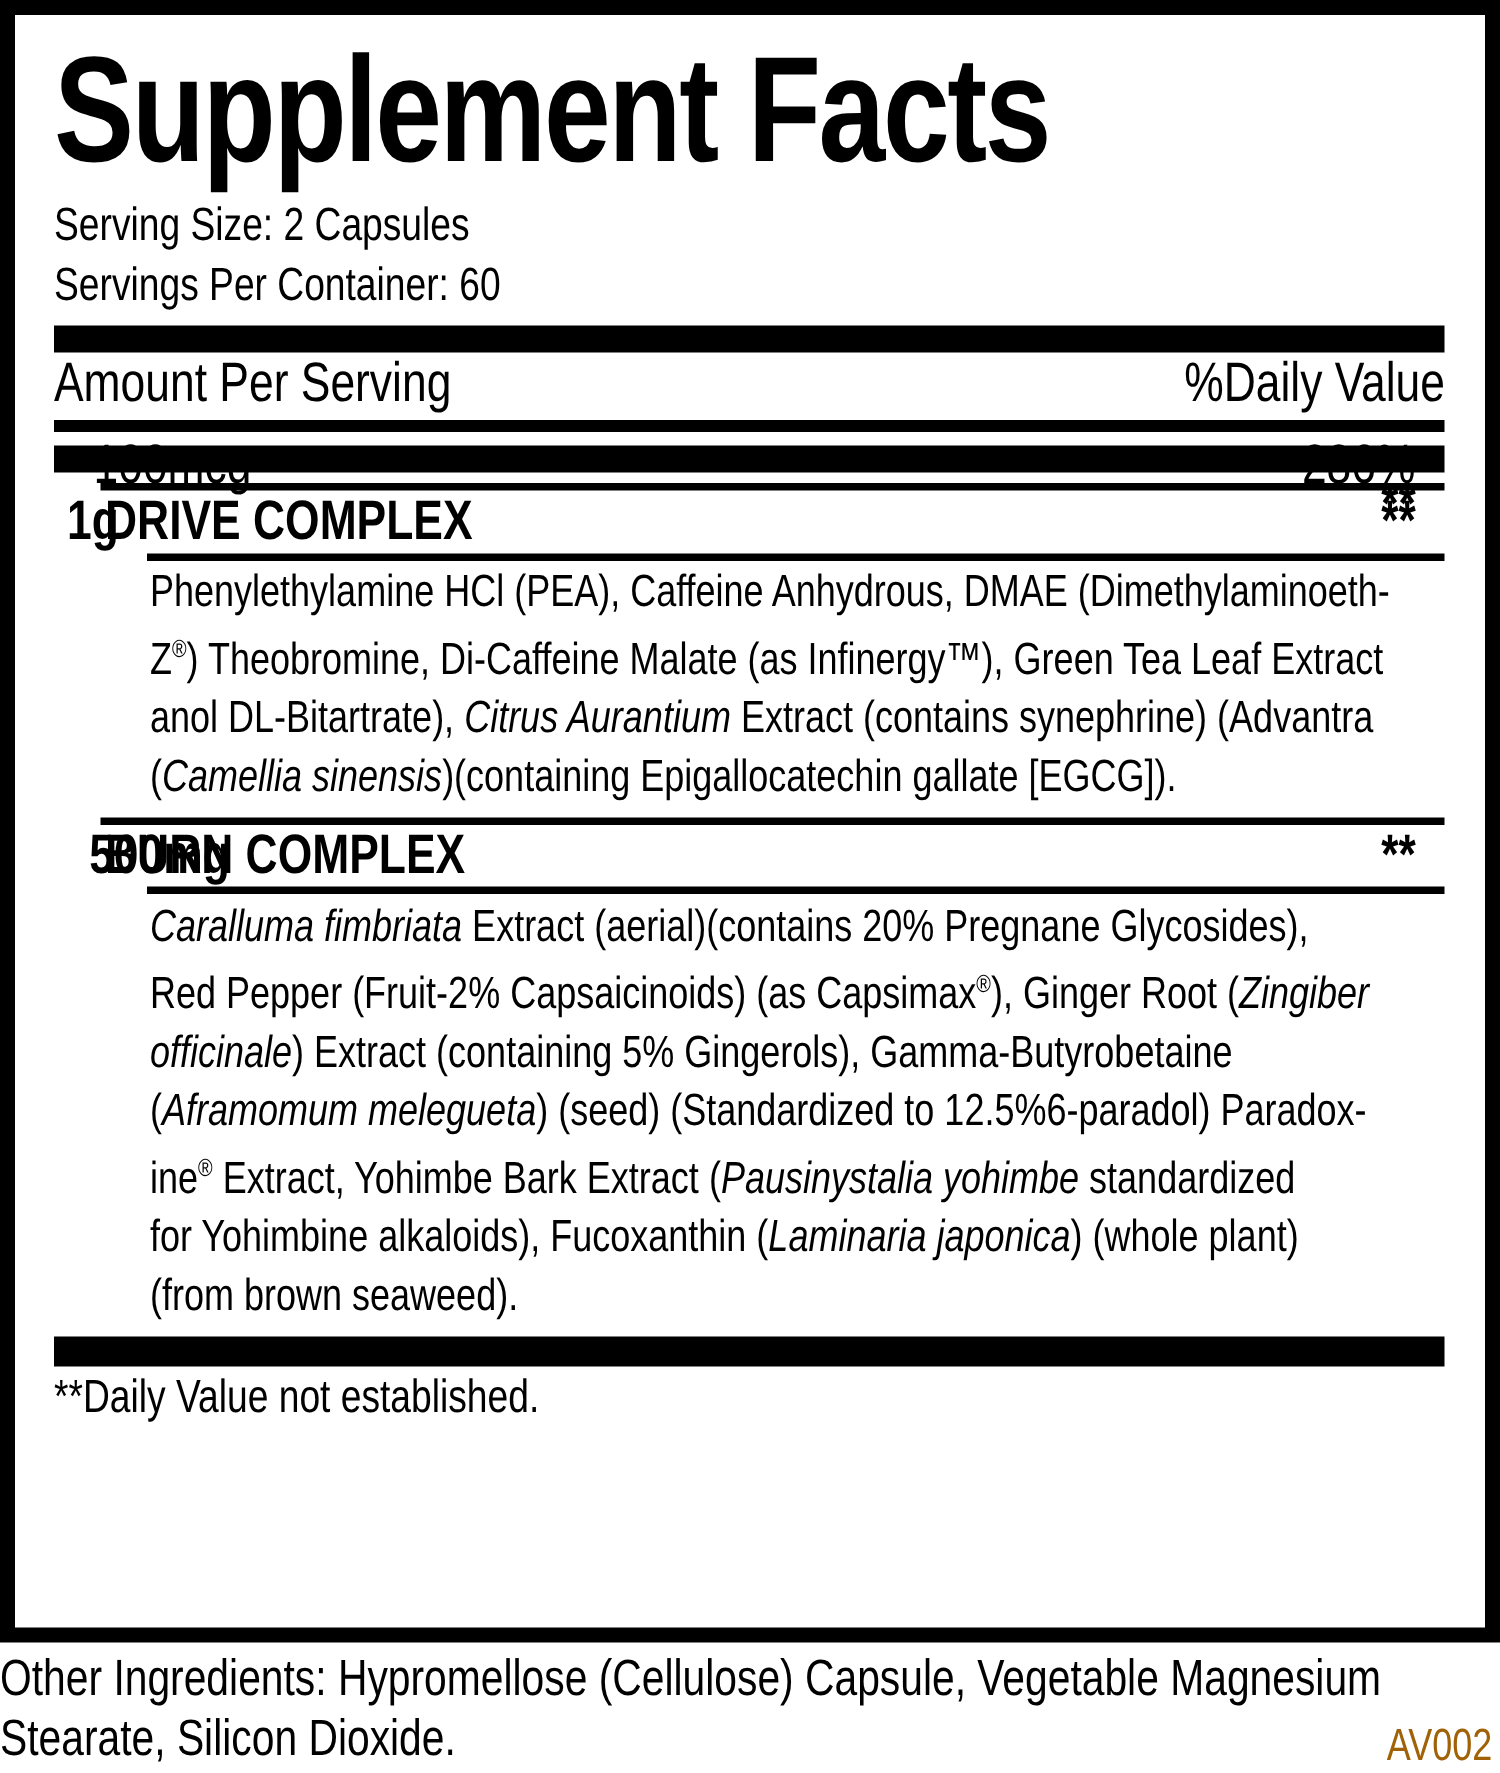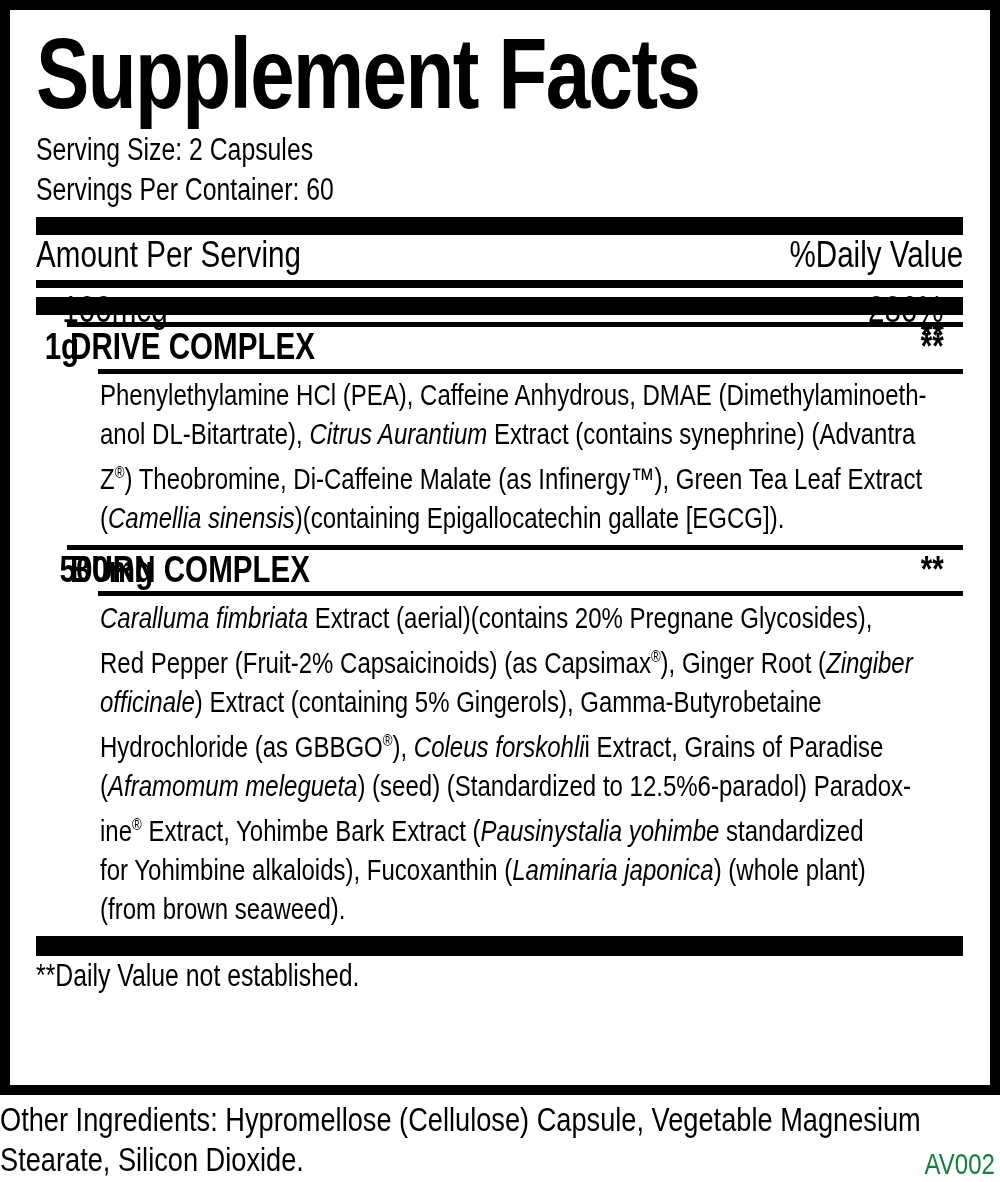--- a/index.html
+++ b/index.html
@@ -46,21 +46,21 @@
   .para .pline { line-height:39px; white-space:nowrap; }
   .para-drive { margin-top:1px;text-decoration:underline; }
   .para-burn  { margin-top:2px; }
 
   .footnote { font-size:31px; line-height:40px; }
 
   .footer { position:absolute; left:0; top:1099px; width:1000px; }
   .footer .pline { font-size:34px; line-height:40px; white-space:nowrap; }
   .code {
     position:absolute; right:5px; top:1147px; font-size:30px;
-    color:#15803d; text-align:right;
+    color:#a16207; text-align:right;
   }
 </style>
 </head>
 <body>
 
 <div class="panel">
 
   <div class="title"><span class="tx">Supplement Facts</span></div>
 
   <div class="srv srv1"><span class="tx">Serving Size: 2 Capsules</span></div>
@@ -91,40 +91,39 @@
   <div class="row">
     <span class="name indent"><span class="tx b">DRIVE COMPLEX</span></span>
     <span class="amt r"><span class="tx b">1g</span></span>
     <span class="dv r"><span class="tx b">**</span></span>
   </div>
 
   <div class="rule-b"></div>
 
   <div class="para para-drive">
       <div class="pline"><span class="tx"><span>Phenylethylamine HCl (PEA), Caffeine Anhydrous, DMAE (Dimethylaminoeth-</span></span></div>
+      <div class="pline"><span class="tx"><span>Z</span><span class="sup">®</span><span>) Theobromine, Di-Caffeine Malate (as Infinergy™), Green Tea Leaf Extract</span></span></div>
       <div class="pline"><span class="tx"><span>anol DL-Bitartrate), </span><span class="it">Citrus Aurantium</span><span> Extract (contains synephrine) (Advantra</span></span></div>
-      <div class="pline"><span class="tx"><span>Z</span><span class="sup">®</span><span>) Theobromine, Di-Caffeine Malate (as Infinergy™), Green Tea Leaf Extract</span></span></div>
       <div class="pline"><span class="tx"><span>(</span><span class="it">Camellia sinensis</span><span>)(containing Epigallocatechin gallate [EGCG]).</span></span></div>
     </div>
 
   <div class="rule-a rule-a2"></div>
 
   <div class="row">
     <span class="name indent"><span class="tx b">BURN COMPLEX</span></span>
     <span class="amt r"><span class="tx b">500mg</span></span>
     <span class="dv r"><span class="tx b">**</span></span>
   </div>
 
   <div class="rule-b rule-b2"></div>
 
   <div class="para para-burn">
       <div class="pline"><span class="tx"><span class="it">Caralluma fimbriata</span><span> Extract (aerial)(contains 20% Pregnane Glycosides),</span></span></div>
       <div class="pline"><span class="tx"><span>Red Pepper (Fruit-2% Capsaicinoids) (as Capsimax</span><span class="sup">®</span><span>), Ginger Root (</span><span class="it">Zingiber</span></span></div>
       <div class="pline"><span class="tx"><span class="it">officinale</span><span>) Extract (containing 5% Gingerols), Gamma-Butyrobetaine</span></span></div>
-      <div class="pline"><span class="tx"><span>Hydrochloride (as GBBGO</span><span class="sup">®</span><span>), </span><span class="it">Coleus forskohli</span><span>i Extract, Grains of Paradise</span></span></div>
       <div class="pline"><span class="tx"><span>(</span><span class="it">Aframomum melegueta</span><span>) (seed) (Standardized to 12.5%6-paradol) Paradox-</span></span></div>
       <div class="pline"><span class="tx"><span>ine</span><span class="sup">®</span><span> Extract, Yohimbe Bark Extract (</span><span class="it">Pausinystalia yohimbe</span><span> standardized</span></span></div>
       <div class="pline"><span class="tx"><span>for Yohimbine alkaloids), Fucoxanthin (</span><span class="it">Laminaria japonica</span><span>) (whole plant)</span></span></div>
       <div class="pline"><span class="tx"><span>(from brown seaweed).</span></span></div>
     </div>
 
   <div class="bar bar3"></div>
 
   <div class="footnote"><span class="tx">**Daily Value not established.</span></div>
 

